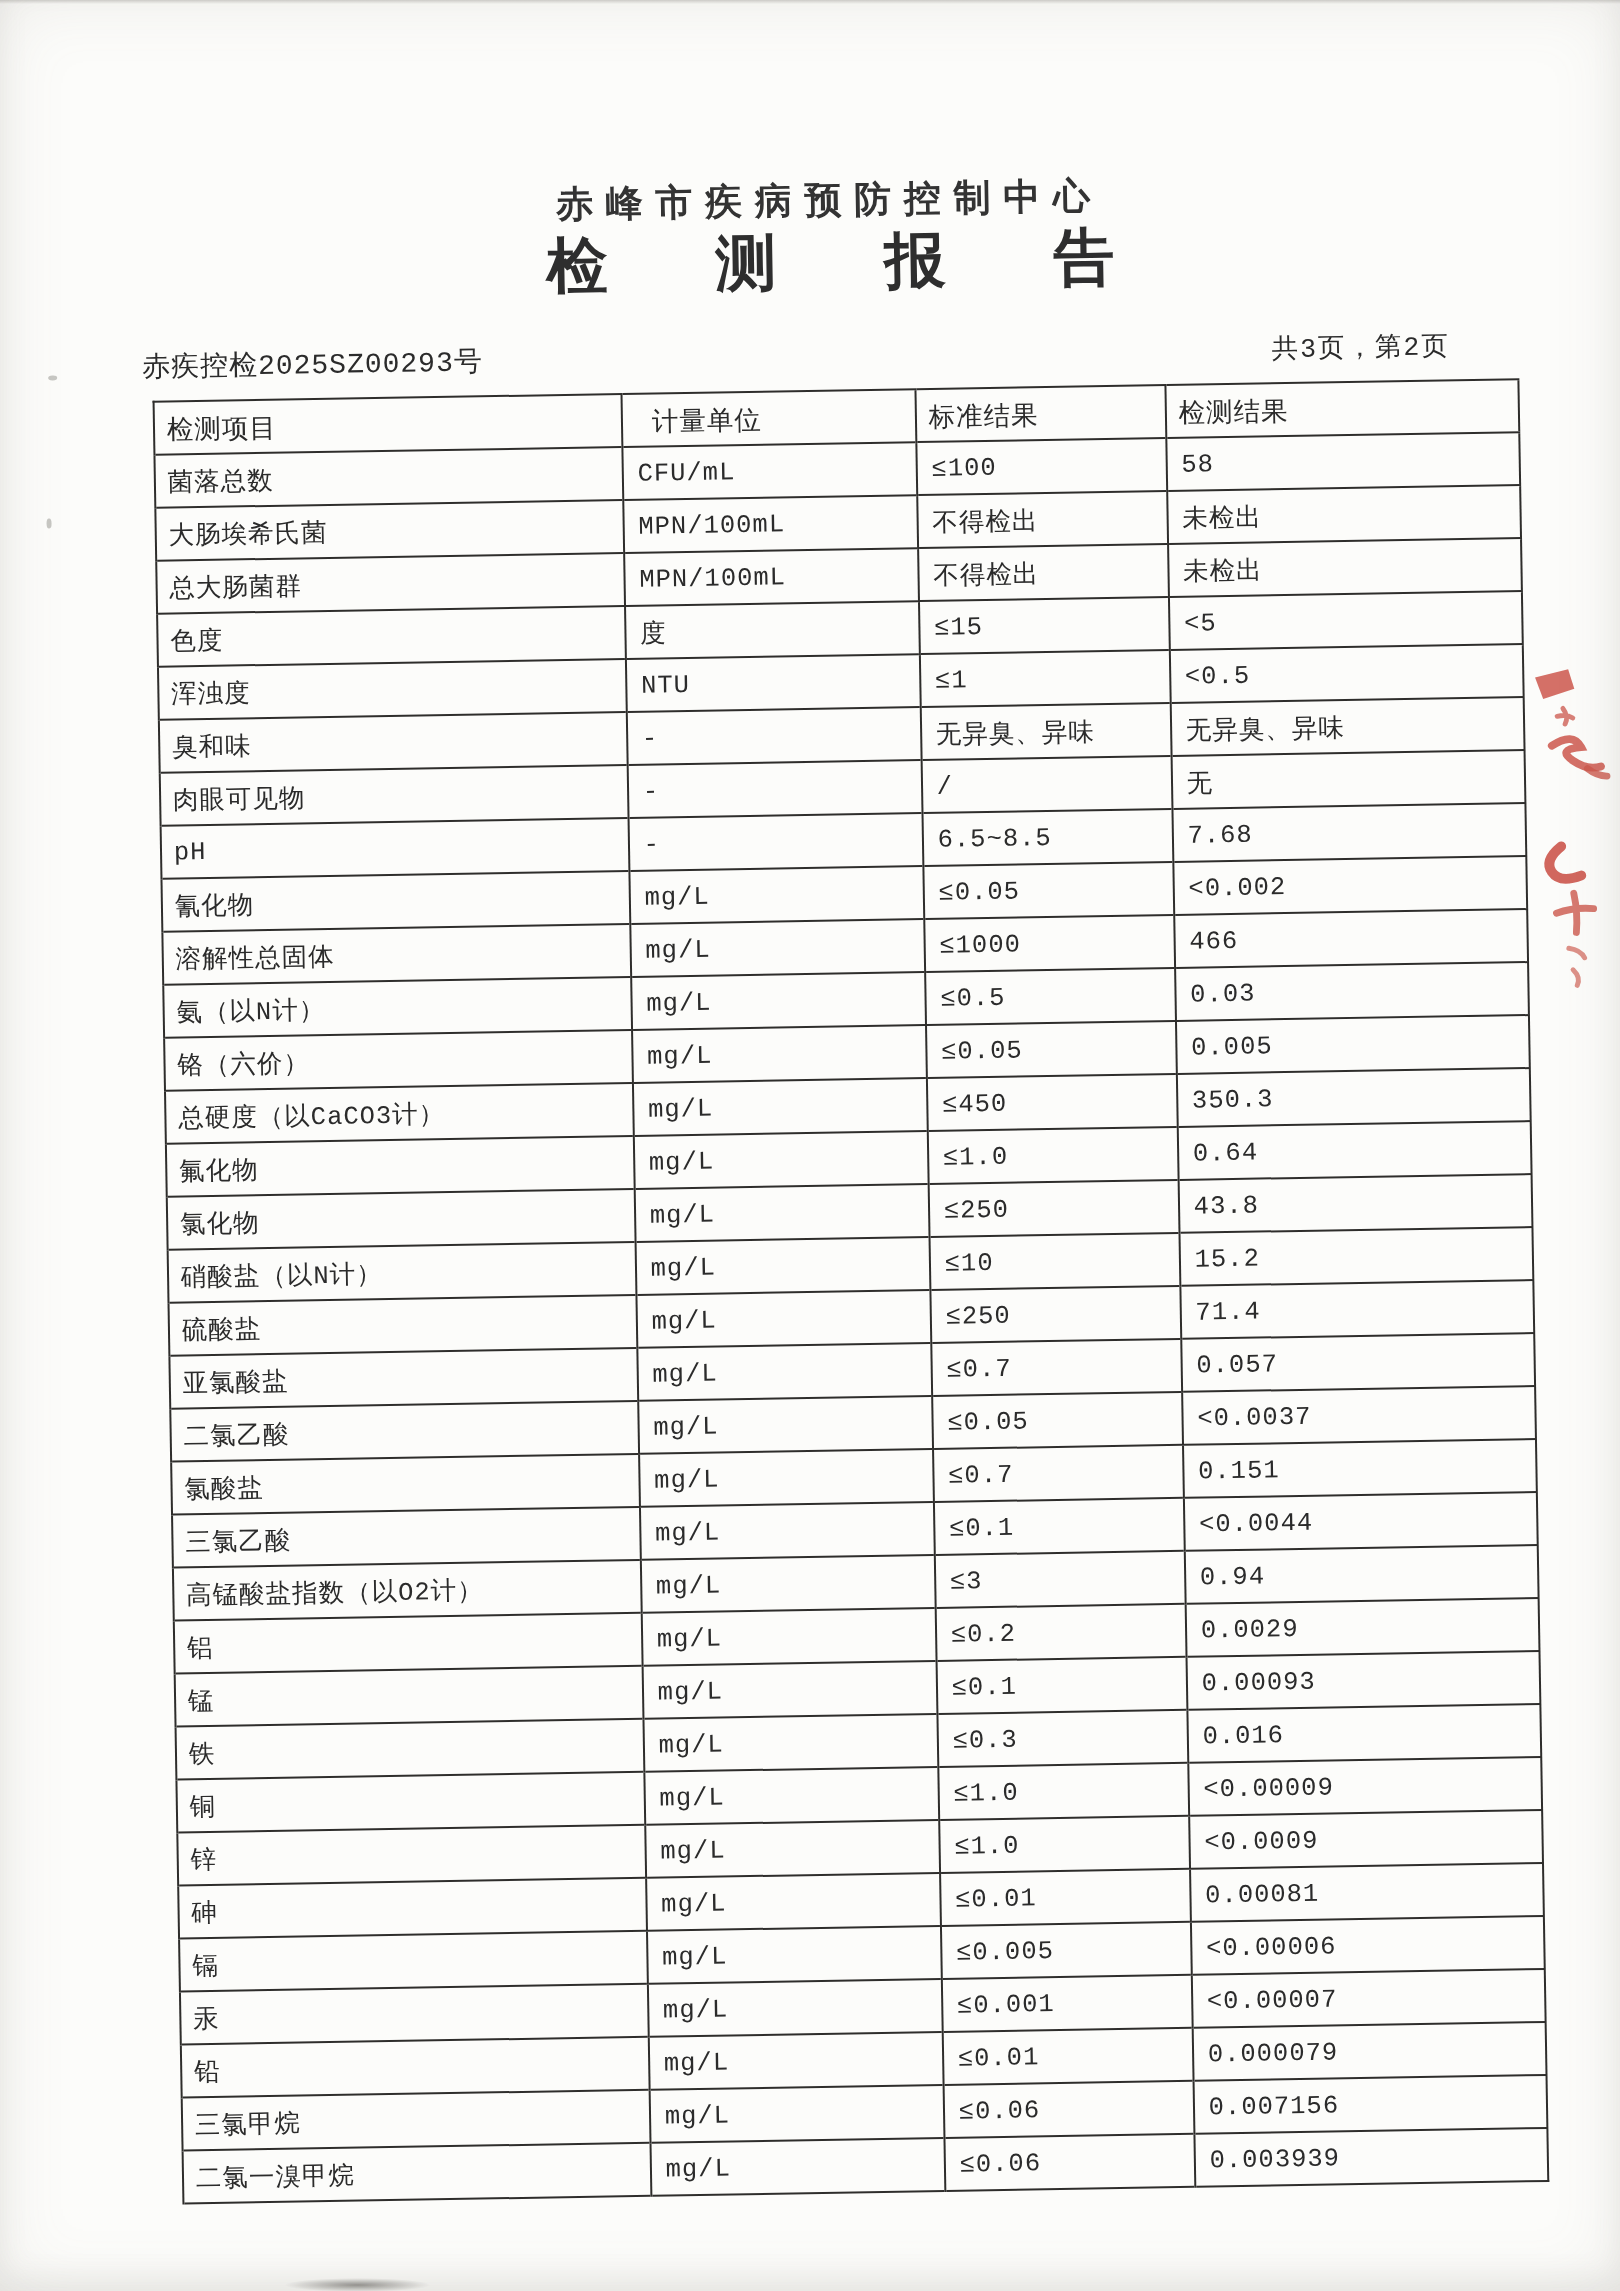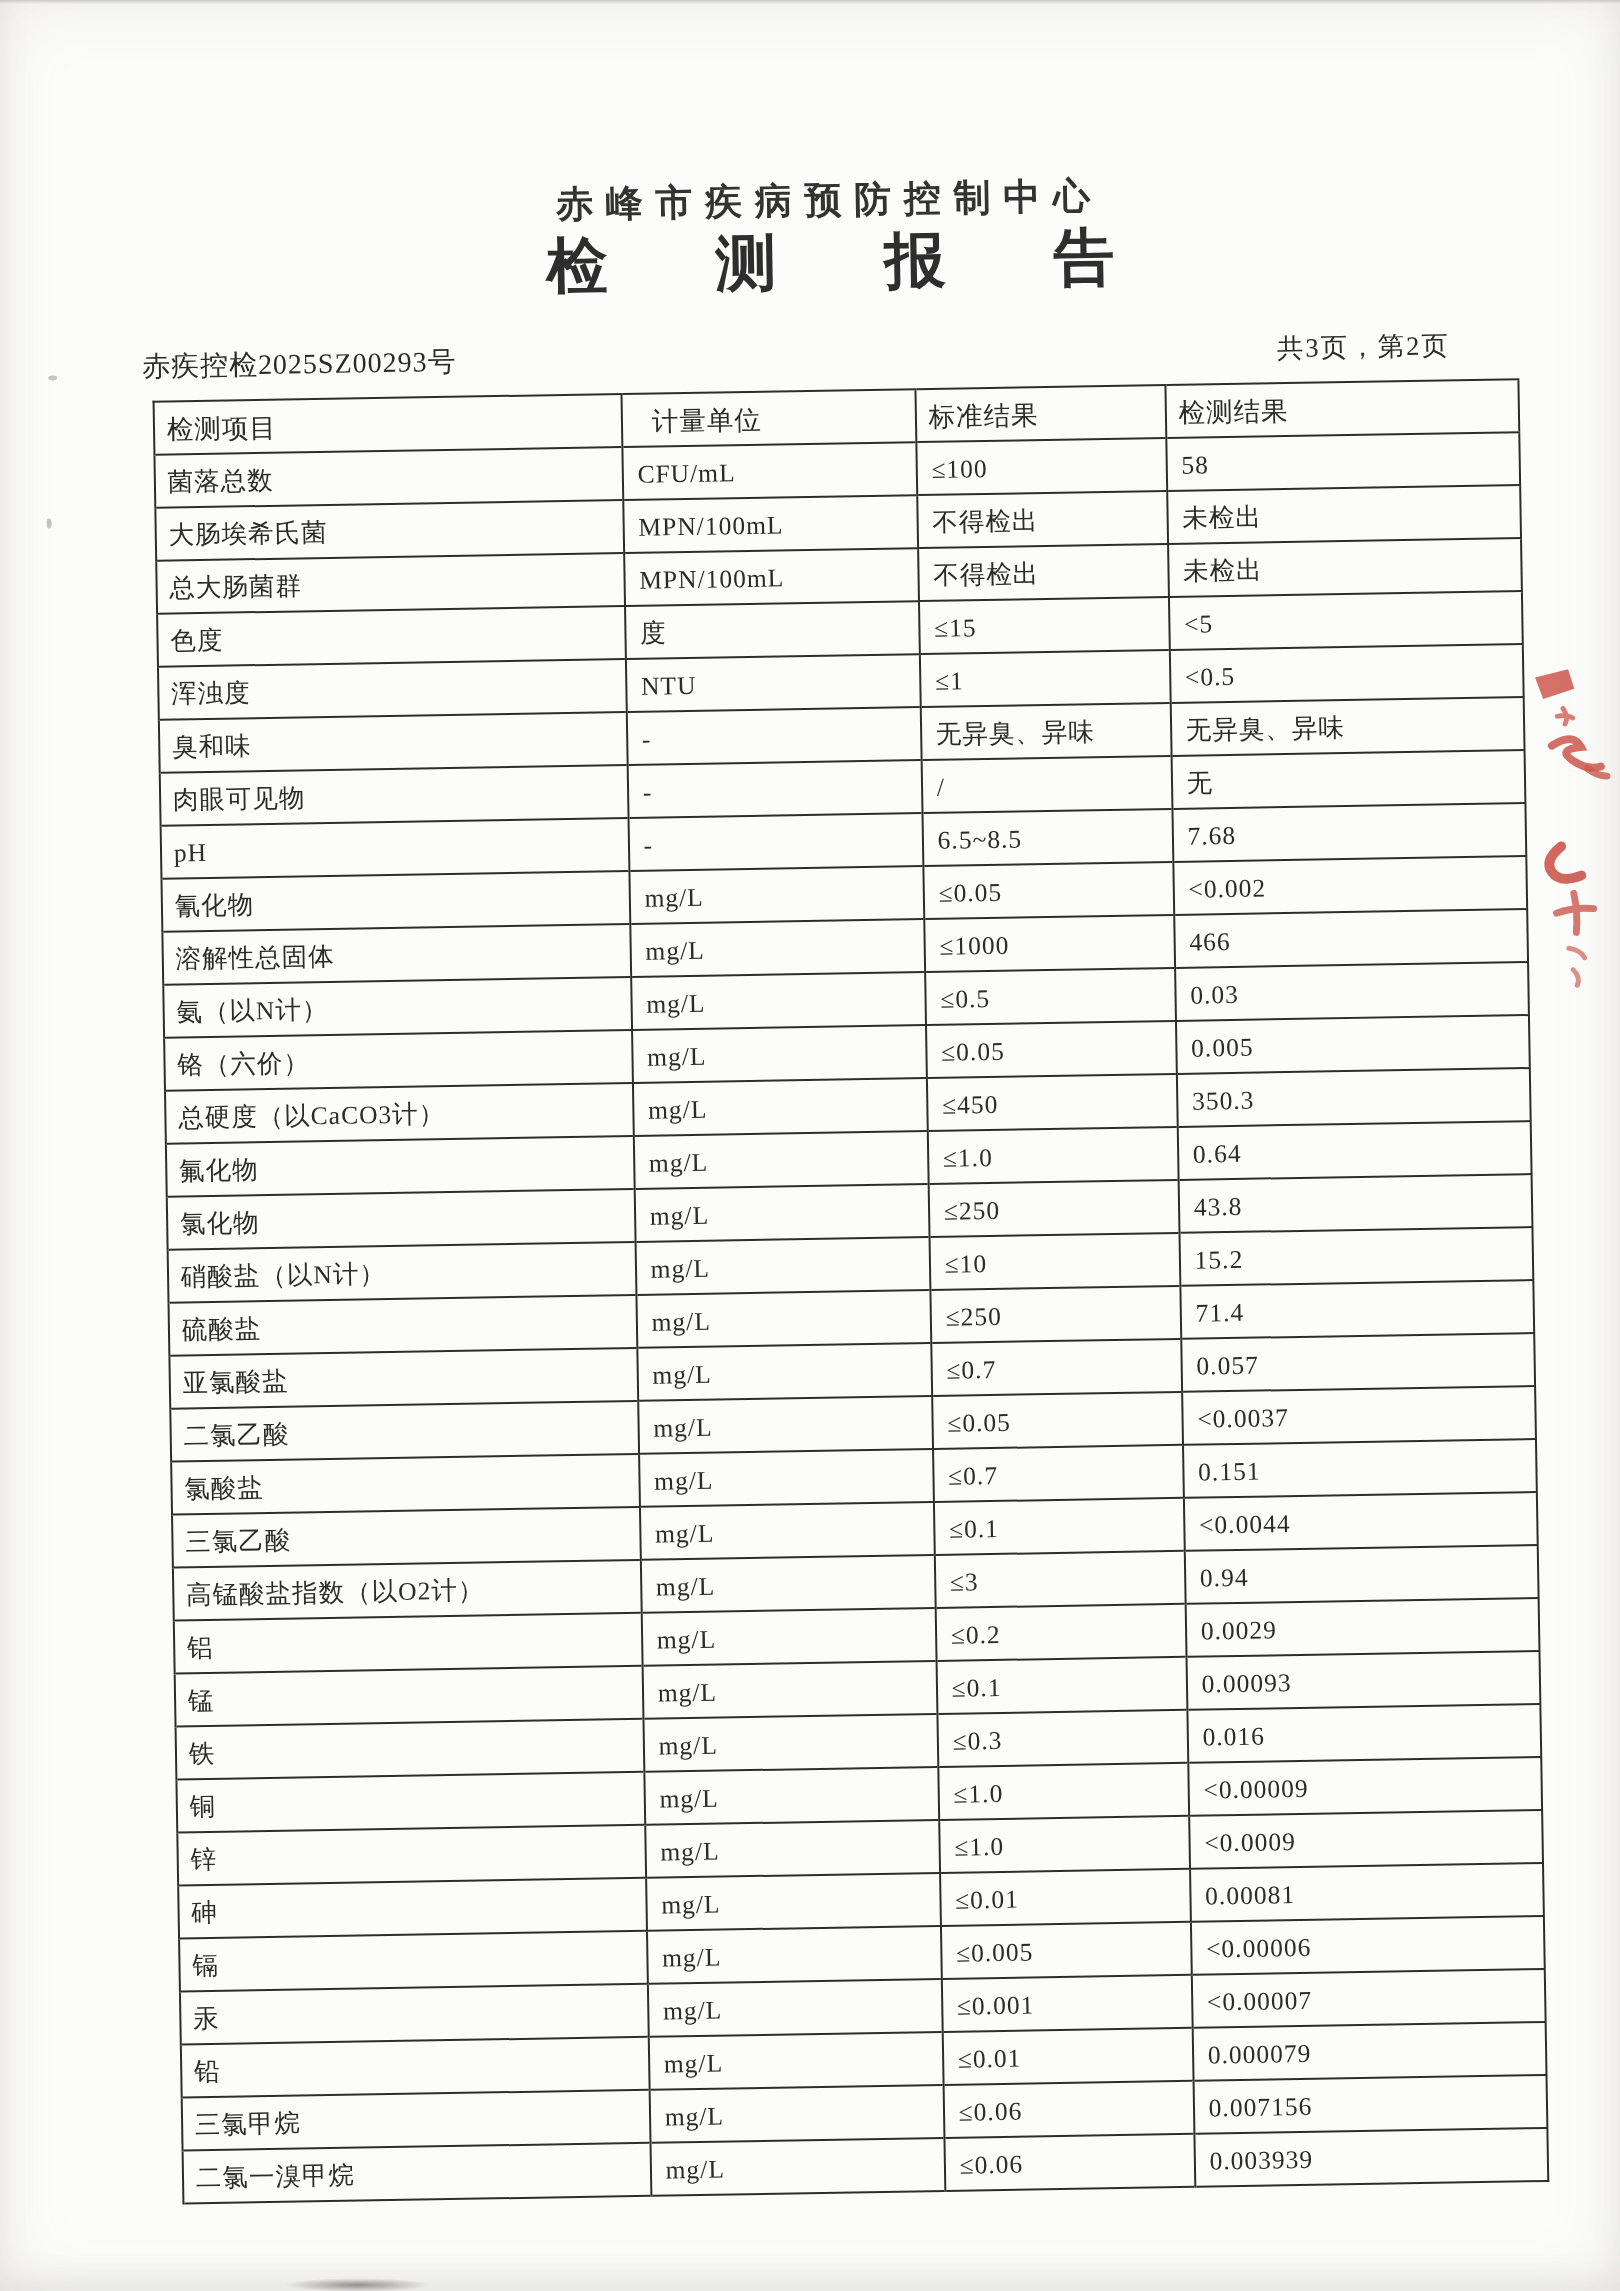--- a/index.html
+++ b/index.html
@@ -2,21 +2,21 @@
 <html><head>
 <meta charset="utf-8">
 <style>
   html,body{margin:0;padding:0;background:#e8e8e8;}
   .page{
     position:relative;
     width:1620px;height:2292px;
     margin:0 auto;
     background:#fcfcfa;
     overflow:hidden;
-    font-family:Liberation Serif, serif;
+    font-family:Liberation Mono, monospace;
     color:#2b2b2b;
   }
   .page::after{
     content:"";position:absolute;inset:0;pointer-events:none;
     box-shadow:inset 0 0 69px rgba(120,115,105,.12), inset 0 -13.7px 29px rgba(120,115,105,.10);
   }
   .scan{
     position:absolute;inset:0;
     transform:rotate(-0.95deg);
     transform-origin:50% 50%;

